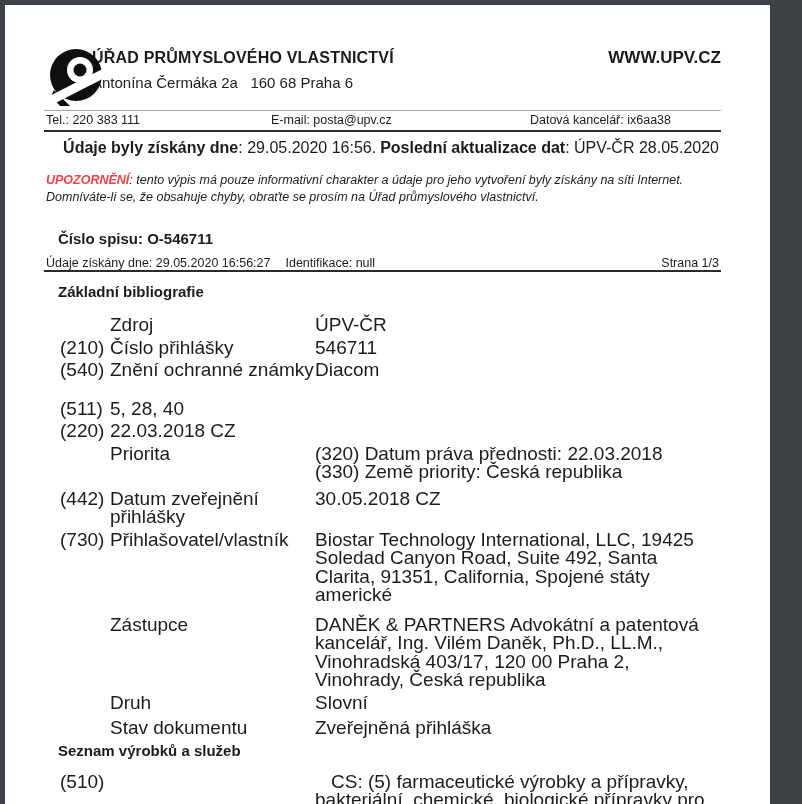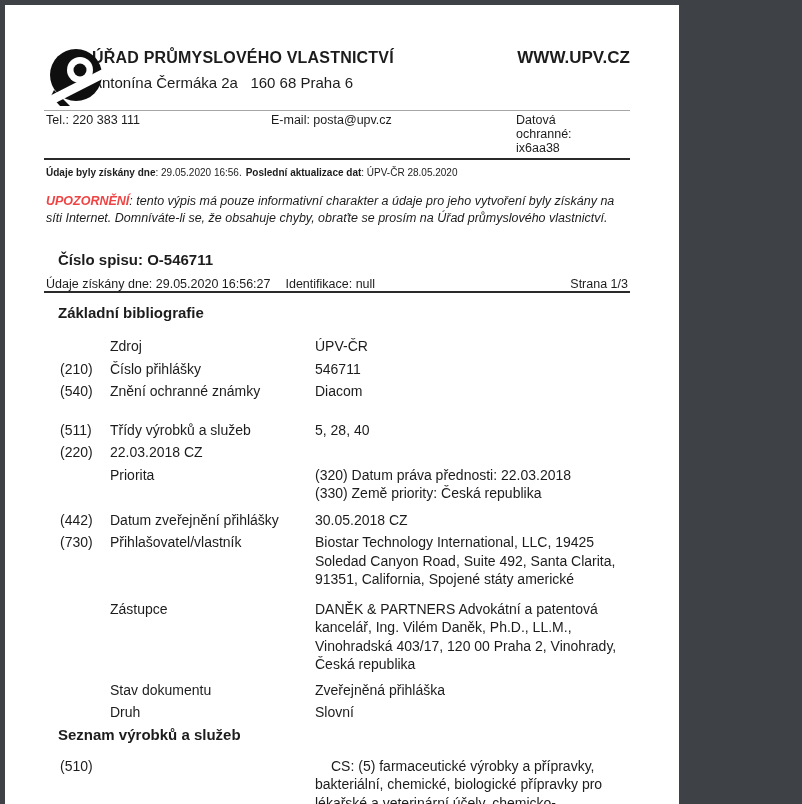--- a/index.html
+++ b/index.html
@@ -5,21 +5,21 @@
   * { margin: 0; padding: 0; box-sizing: border-box; }
   html, body { width: 802px; height: 804px; overflow: hidden; }
   body {
     background: #3e4146;
     font-family: "Liberation Sans", sans-serif;
     color: #1c1c1c;
   }
   .page {
     position: absolute;
     left: 5px; top: 5px;
-    width: 674px; height: 799px;
+    width: 765px; height: 799px;
     background: #ffffff;
     overflow: hidden;
   }
   .content { padding: 43px 49px 0 39px; }
 
   
   .header { position: relative; min-height: 58px; }
   .logo { position: absolute; left: 6px; top: 0; width: 55px; height: 58px; }
   .head-text { margin-left: 48px; }
   .head-row { display: flex; justify-content: space-between; align-items: baseline; }
@@ -33,21 +33,21 @@
     border-top: 1px solid #a6a6a6;
     border-bottom: 2px solid #2a2a2a;
     padding: 2px 2px 3px 2px;
     display: grid;
     grid-template-columns: 177px 197px 1fr auto;
     font-size: 12.5px;
     gap: 48px;
   }
   .contact-bar .right { justify-self: end; }
 
-  .meta-row { margin: 7px 2px 4px 2px; font-size: 10px; }
+  .meta-row { margin: 7px 2px 4px 2px; font-size: 16px; text-align: right; }
   .meta-row b { font-weight: bold; }
   .meta-row .sep { display: inline-block; width: 4px; }
 
   .warning {
     margin: 15px 2px 0 2px;
     font-size: 12.5px;
     font-style: italic;
     line-height: 17px;
   }
   .warning .wlabel { font-weight: bold; }
@@ -60,21 +60,21 @@
     font-size: 12.5px;
     padding-bottom: 0;
   }
   .case-row .ident { margin-left: 15px; }
   .thick-line { border-bottom: 2px solid #2a2a2a; margin: 0 0 0 0; }
 
   .section-title { margin: 11px 0 0 14px; font-size: 15px; font-weight: bold; }
 
   
   .bib { margin-top: 16px; }
-  .bib-row { display: flex; padding-left: 16px; margin-bottom: 4px; font-size: 14px; line-height: 18.5px; }
+  .bib-row { display: flex; padding-left: 16px; margin-bottom: 4px; font-size: 19px; line-height: 18.5px; }
   .bib-row .code { width: 50px; flex: none; }
   .bib-row .label { width: 205px; flex: none; }
   .bib-row .value { flex: 1; }
   .gap-20 { margin-top: 20px; }
   .gap-8  { margin-top: 8px; }
   .gap-11 { margin-top: 11px; }
   .gap-7  { margin-top: 7px; }
   .goods-text b { font-weight: normal; margin-left: 16px; }
 </style>
 </head>
@@ -96,21 +96,21 @@
           <span class="office">ÚŘAD PRŮMYSLOVÉHO VLASTNICTVÍ</span>
           <span class="site">WWW.UPV.CZ</span>
         </div>
         <div class="address">Antonína Čermáka 2a   160 68 Praha 6</div>
       </div>
     </div>
 
     <div class="contact-bar">
       <span>Tel.: 220 383 111</span>
       <span>E-mail: posta@upv.cz</span>
-      <span class="right">Datová ochranné: ix6aa38</span>
+      <span class="right">Datová kancelář: ix6aa38</span>
     </div>
 
     <div class="meta-row"><b>Údaje byly získány dne</b><span>: 29.05.2020 16:56.</span><span class="sep"></span><b>Poslední aktualizace dat</b><span>: ÚPV-ČR 28.05.2020</span></div>
 
     <p class="warning"><span class="wlabel" style="color:#ef4444">UPOZORNĚNÍ</span><span>: tento výpis má pouze informativní charakter a údaje pro jeho vytvoření byly získány na síti Internet. Domníváte-li se, že obsahuje chyby, obraťte se prosím na Úřad průmyslového vlastnictví.</span></p>
 
     <h2 class="file-number">Číslo spisu: O-546711</h2>
 
     <div class="case-row">
       <span><span>Údaje získány dne: 29.05.2020 16:56:27</span><span class="ident">Identifikace: null</span></span>
@@ -131,21 +131,20 @@
         <span class="label">Číslo přihlášky</span>
         <span class="value">546711</span>
       </div>
       <div class="bib-row">
         <span class="code">(540)</span>
         <span class="label">Znění ochranné známky</span>
         <span class="value">Diacom</span>
       </div>
       <div class="bib-row gap-20">
         <span class="code">(511)</span>
-        <span class="label">Třídy výrobků a služeb</span>
         <span class="value">5, 28, 40</span>
       </div>
       <div class="bib-row">
         <span class="code">(220)</span>
         <span class="value">22.03.2018 CZ</span>
       </div>
       <div class="bib-row">
         <span class="code"></span>
         <span class="label">Priorita</span>
         <span class="value">
@@ -161,29 +160,29 @@
       <div class="bib-row">
         <span class="code">(730)</span>
         <span class="label">Přihlašovatel/vlastník</span>
         <span class="value">Biostar Technology International, LLC, 19425 Soledad Canyon Road, Suite 492, Santa Clarita, 91351, California, Spojené státy americké</span>
       </div>
       <div class="bib-row gap-11">
         <span class="code"></span>
         <span class="label">Zástupce</span>
         <span class="value">DANĚK &amp; PARTNERS Advokátní a patentová kancelář, Ing. Vilém Daněk, Ph.D., LL.M., Vinohradská 403/17, 120 00 Praha 2, Vinohrady, Česká republika</span>
       </div>
+      <div class="bib-row">
+        <span class="code"></span>
+        <span class="label">Druh</span>
+        <span class="value">Slovní</span>
+      </div>
       <div class="bib-row gap-7">
         <span class="code"></span>
         <span class="label">Stav dokumentu</span>
         <span class="value">Zveřejněná přihláška</span>
-      </div>
-      <div class="bib-row">
-        <span class="code"></span>
-        <span class="label">Druh</span>
-        <span class="value">Slovní</span>
       </div>
     </div>
 
     <h3 class="section-title" style="margin-top:0">Seznam výrobků a služeb</h3>
 
     <div class="bib" style="margin-top:14px">
       <div class="bib-row">
         <span class="code">(510)</span>
         <span class="label"></span>
         <span class="value goods-text"><b>CS</b><span>: (5) farmaceutické výrobky a přípravky, bakteriální, chemické, biologické přípravky pro lékařské a veterinární účely, chemicko-farmaceutické přípravky, bylinné čaje pro lékařské účely, byliny (léčivé byliny), drogy pro léčebné účely, diabetické přípravky pro léčebné účely, potraviny pro batolata, náplasti, obvazový materiál, diagnostické preparáty pro lékařské a veterinární účely, dezinfekční přípravky, enzymatické přípravky pro lékařské a veterinární účely, diagnostika (přípravky) pro lékařské a zvěrolékařské účely, chemická činidla pro lékařské a zvěrolékařské účely, chemikálie pro laboratorní analýzy pro</span></span>

